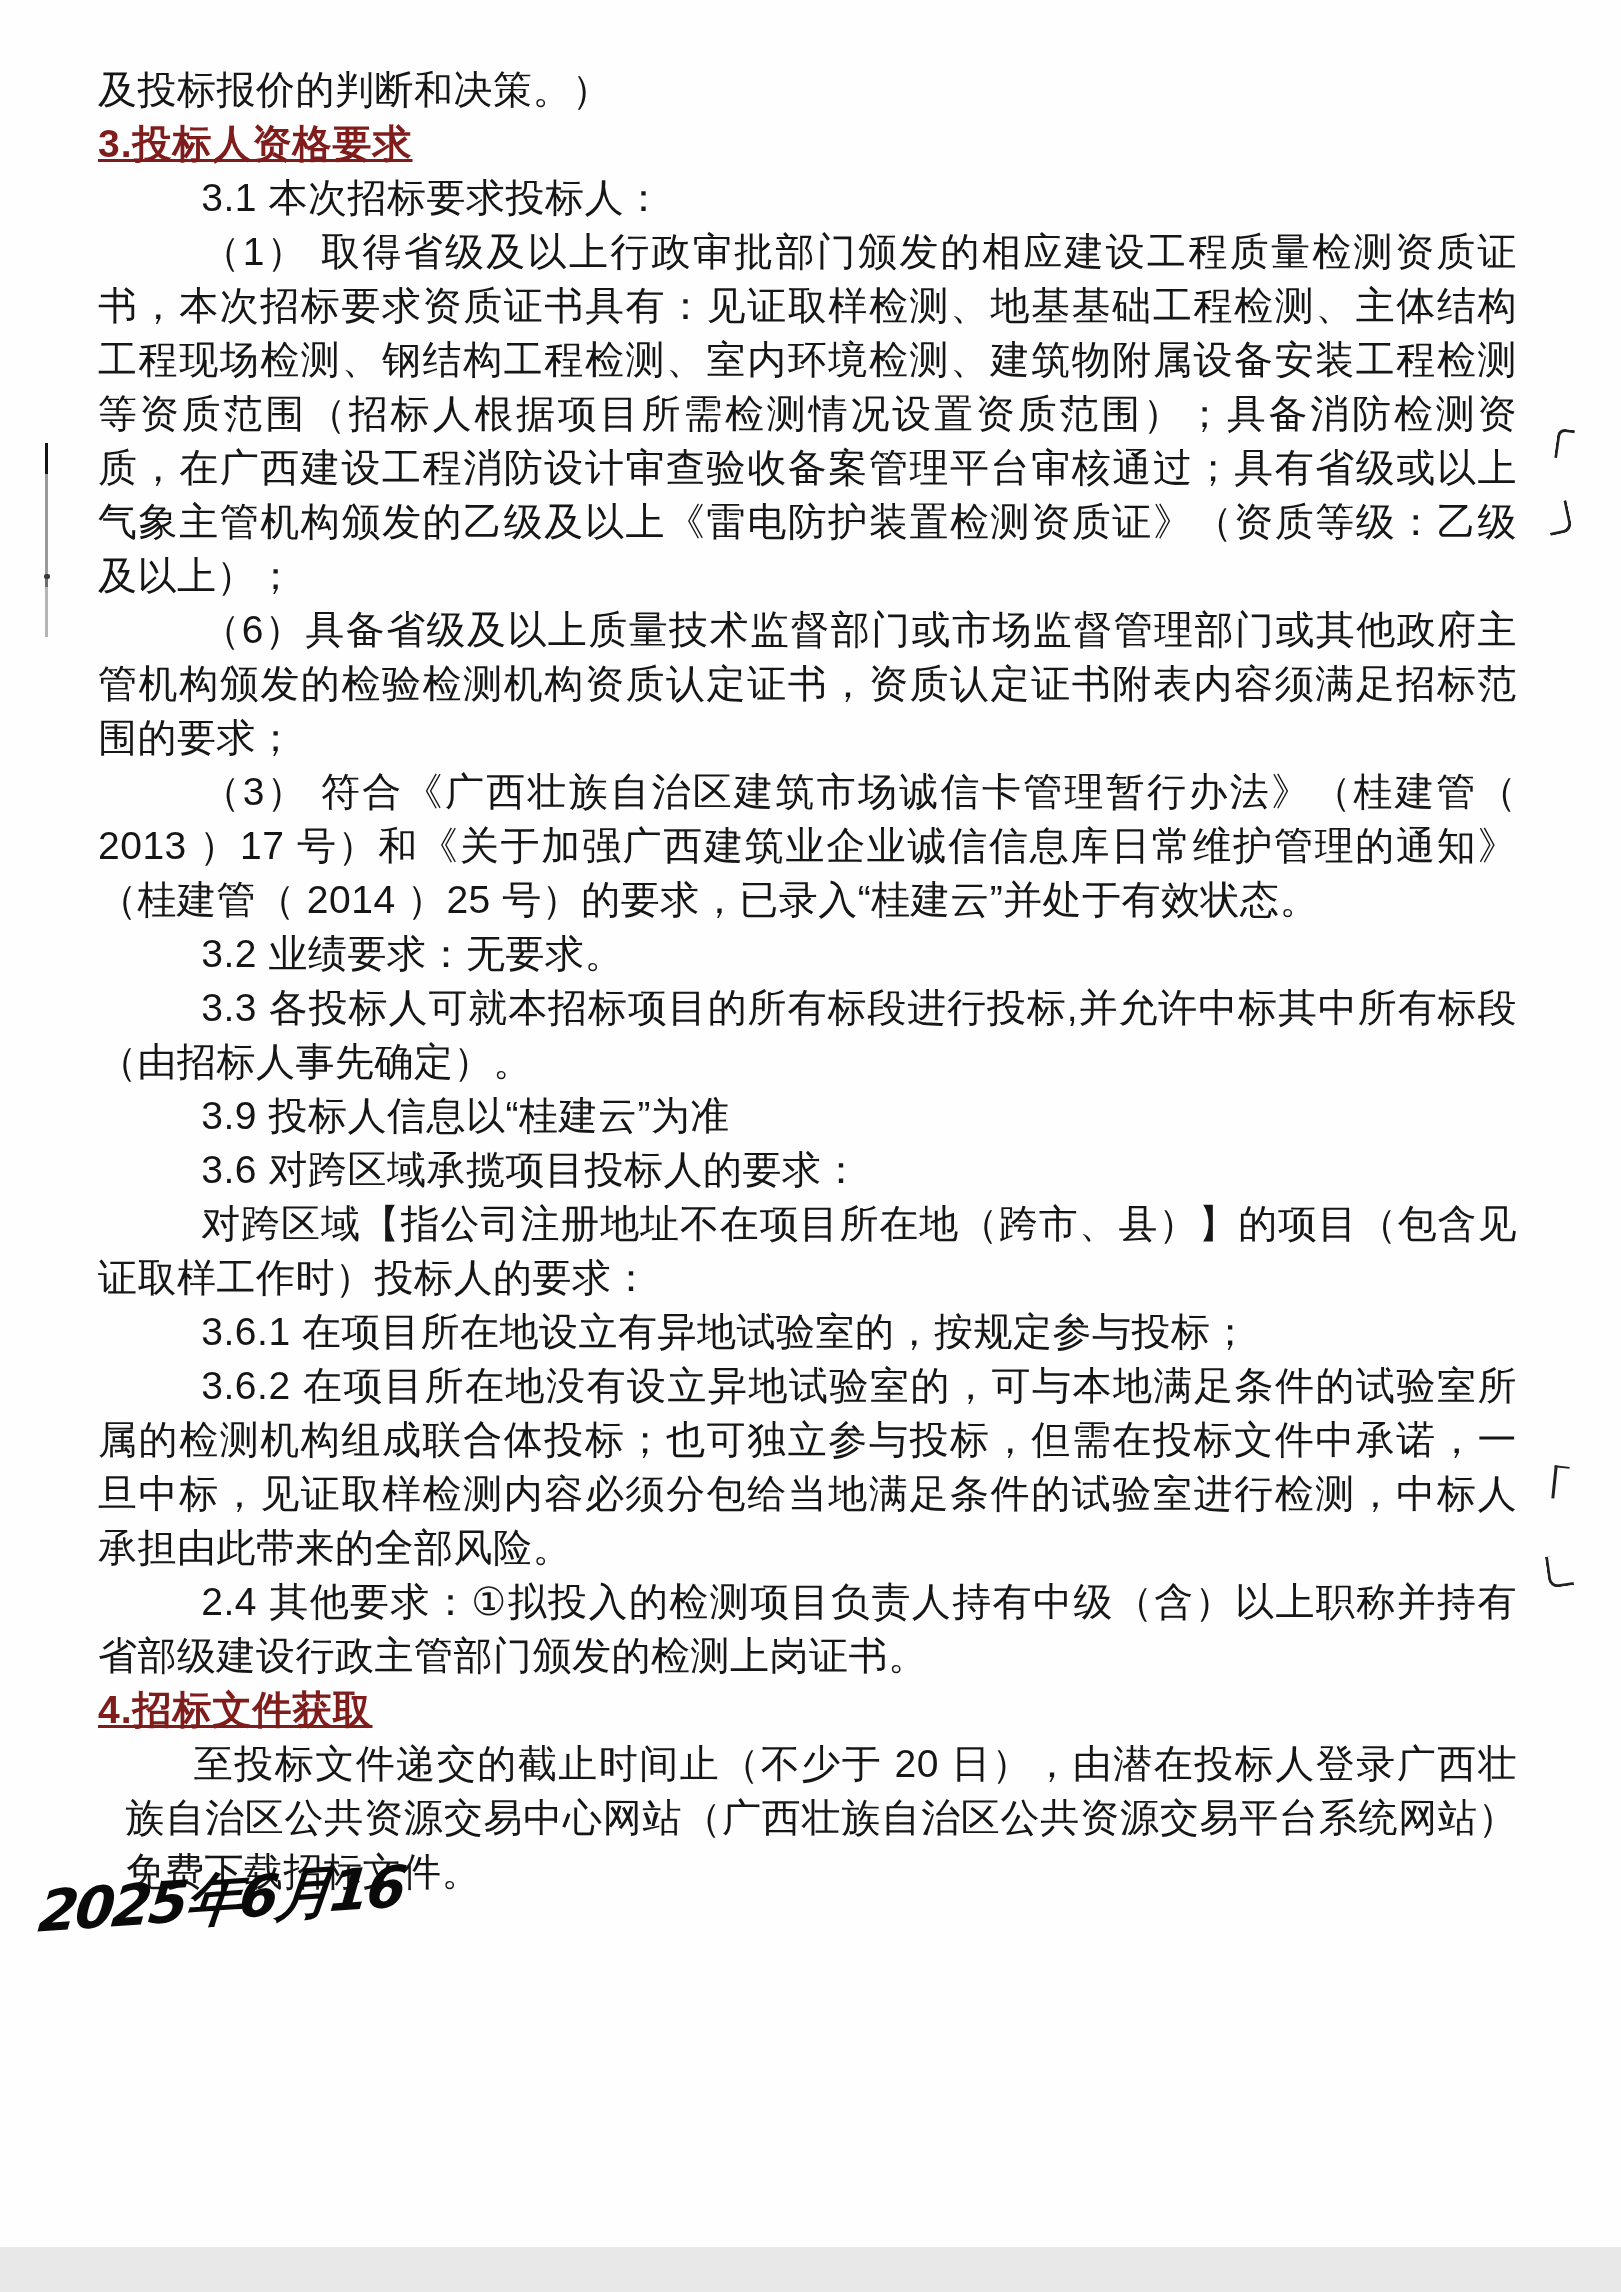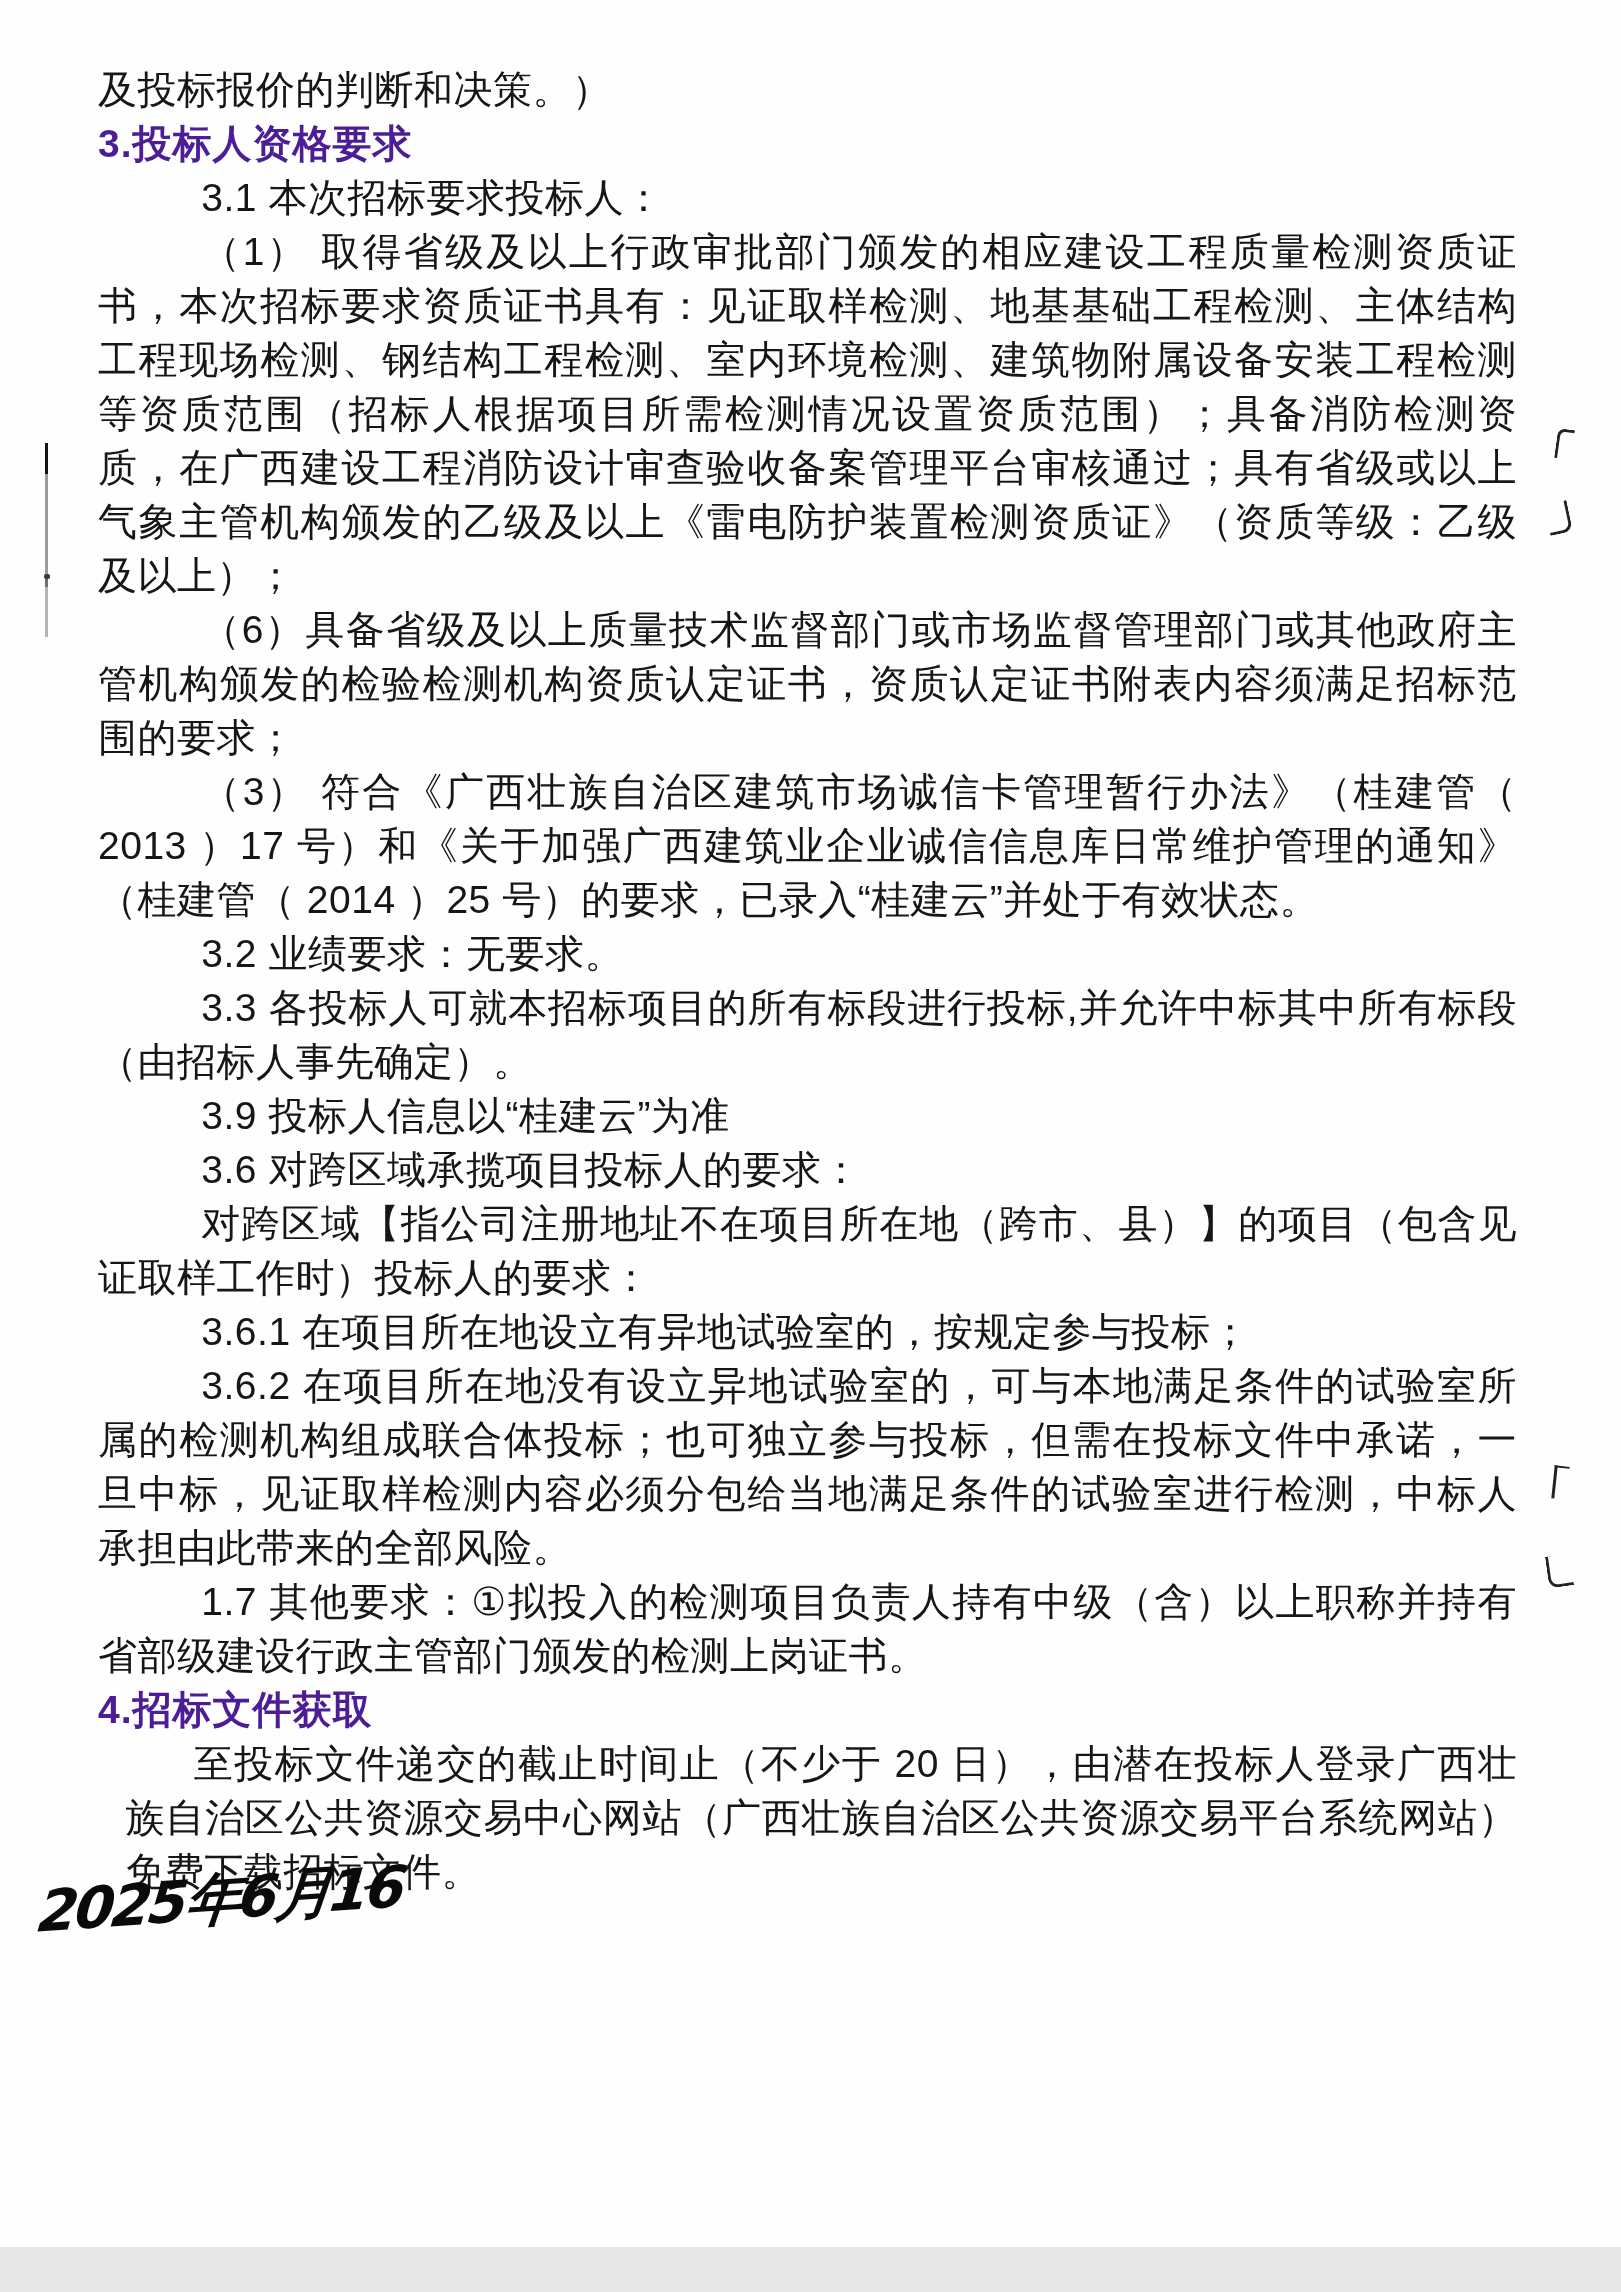--- a/index.html
+++ b/index.html
@@ -22,21 +22,21 @@
     top: 63px;
     width: 1419px;
     font-size: 39px;
     line-height: 54px;
     text-align: justify;
     text-justify: inter-ideograph;
     letter-spacing: 0.5px;
   }
   .para { margin: 0; }
   .style-intro   { text-indent: 0; }
-  .style-heading { text-indent: 0; font-weight: 700; color: #4c1d95; letter-spacing: 1px; }
+  .style-heading { text-indent: 0; font-weight: 700; color: #7f1d1d; letter-spacing: 1px; text-decoration: underline; }
   .style-body    { text-indent: 2.65em; }
   .style-closing { margin-left: 27.4px; width: 1392px; text-indent: 1.75em; }
 
   
   .handwriting {
     position: absolute;
     left: 43px;
     top: 1874px;
     font-size: 57px;
     font-style: italic;
@@ -92,21 +92,21 @@
       <div class="para style-body">（1） 取得省级及以上行政审批部门颁发的相应建设工程质量检测资质证书，本次招标要求资质证书具有：见证取样检测、地基基础工程检测、主体结构工程现场检测、钢结构工程检测、室内环境检测、建筑物附属设备安装工程检测等资质范围（招标人根据项目所需检测情况设置资质范围）；具备消防检测资质，在广西建设工程消防设计审查验收备案管理平台审核通过；具有省级或以上气象主管机构颁发的乙级及以上《雷电防护装置检测资质证》（资质等级：乙级及以上）；</div>
       <div class="para style-body">（6）具备省级及以上质量技术监督部门或市场监督管理部门或其他政府主管机构颁发的检验检测机构资质认定证书，资质认定证书附表内容须满足招标范围的要求；</div>
       <div class="para style-body">（3） 符合《广西壮族自治区建筑市场诚信卡管理暂行办法》（桂建管（ 2013 ）17 号）和《关于加强广西建筑业企业诚信信息库日常维护管理的通知》（桂建管（ 2014 ）25 号）的要求，已录入“桂建云”并处于有效状态。</div>
       <div class="para style-body">3.2 业绩要求：无要求。</div>
       <div class="para style-body">3.3 各投标人可就本招标项目的所有标段进行投标,并允许中标其中所有标段（由招标人事先确定）。</div>
       <div class="para style-body">3.9 投标人信息以“桂建云”为准</div>
       <div class="para style-body">3.6 对跨区域承揽项目投标人的要求：</div>
       <div class="para style-body">对跨区域【指公司注册地址不在项目所在地（跨市、县）】的项目（包含见证取样工作时）投标人的要求：</div>
       <div class="para style-body">3.6.1 在项目所在地设立有异地试验室的，按规定参与投标；</div>
       <div class="para style-body">3.6.2 在项目所在地没有设立异地试验室的，可与本地满足条件的试验室所属的检测机构组成联合体投标；也可独立参与投标，但需在投标文件中承诺，一旦中标，见证取样检测内容必须分包给当地满足条件的试验室进行检测，中标人承担由此带来的全部风险。</div>
-      <div class="para style-body">1.7 其他要求：①拟投入的检测项目负责人持有中级（含）以上职称并持有省部级建设行政主管部门颁发的检测上岗证书。</div>
+      <div class="para style-body">2.4 其他要求：①拟投入的检测项目负责人持有中级（含）以上职称并持有省部级建设行政主管部门颁发的检测上岗证书。</div>
       <div class="para style-heading">4.招标文件获取</div>
       <div class="para style-closing">至投标文件递交的截止时间止（不少于 20 日），由潜在投标人登录广西壮族自治区公共资源交易中心网站（广西壮族自治区公共资源交易平台系统网站）免费下载招标文件。</div>
     </div>
 
   <div class="handwriting">2025年6月16</div>
 
   <div class="artifact hook-a"></div>
   <div class="artifact hook-b"></div>
   <div class="artifact hook-c"></div>
   <div class="artifact hook-d"></div>

